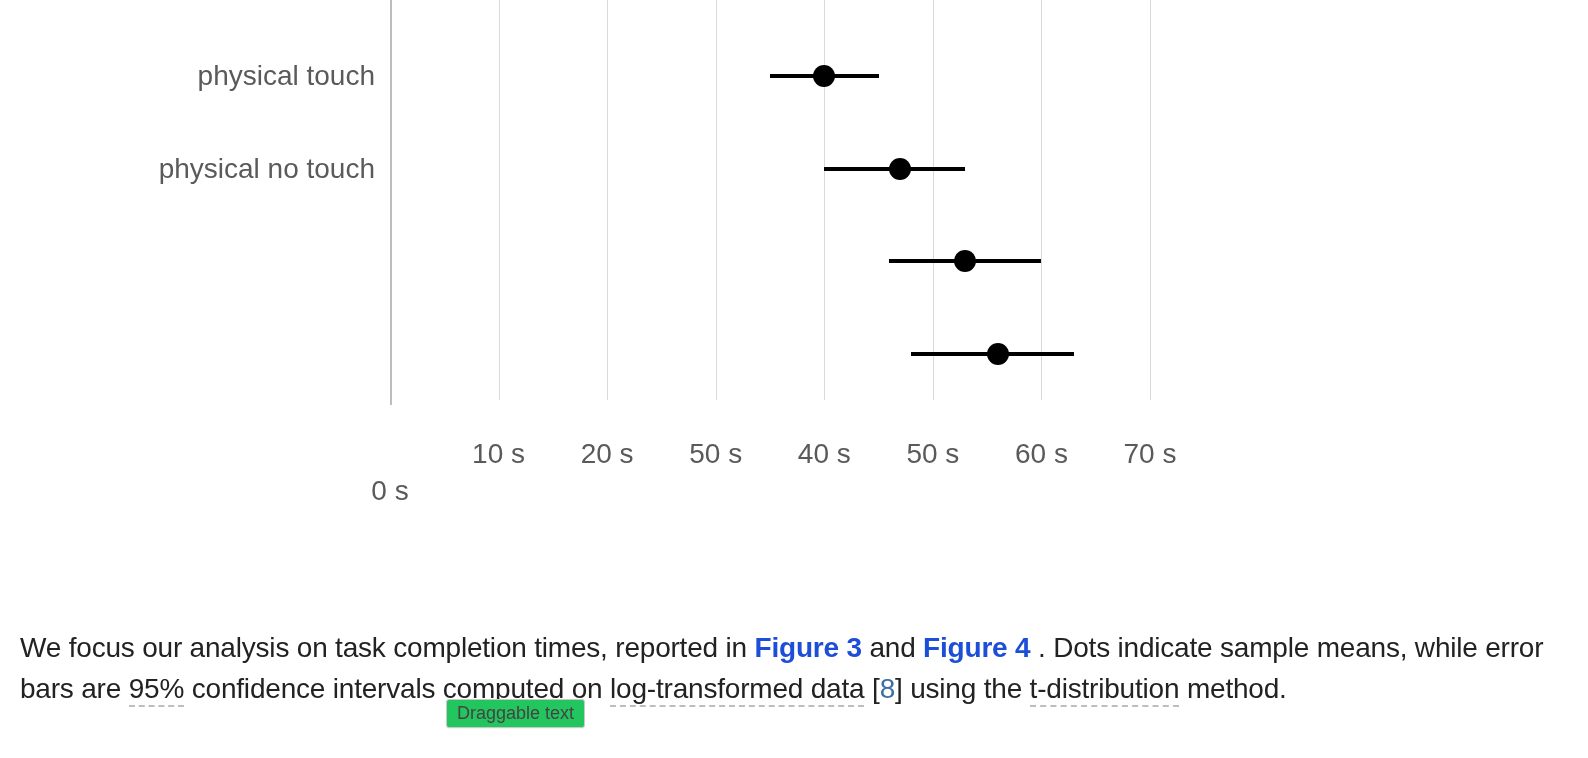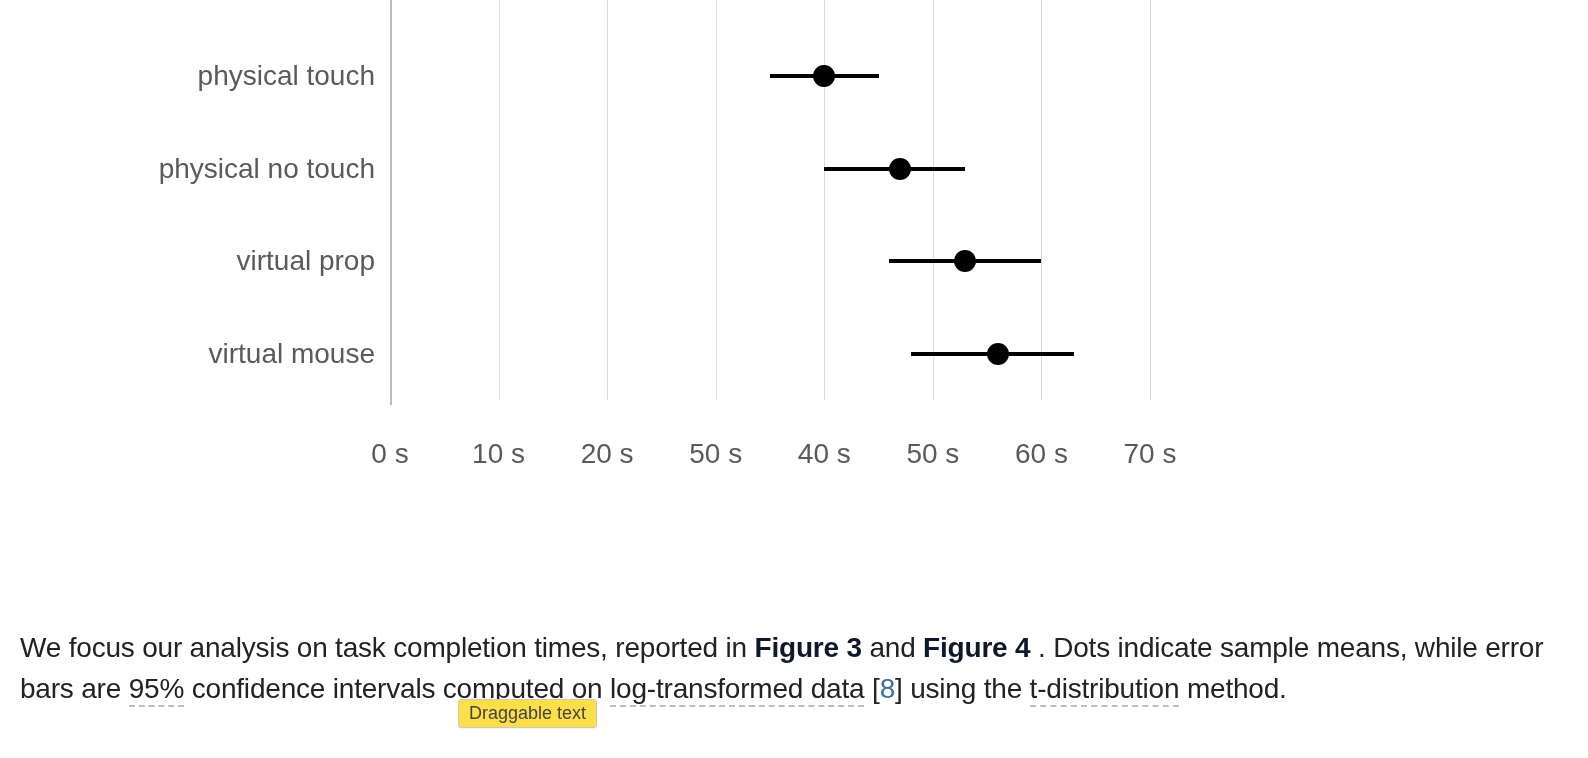--- a/index.html
+++ b/index.html
@@ -100,58 +100,58 @@
     position: absolute;
     left: 20px;
     right: 20px;
     top: 600px;
     font-size: 28px;
     line-height: 1.45;
     color: #222;
     letter-spacing: -0.2px;
   }
   .body-para a.fig-link {
-    color: #0f172a;
+    color: #1d4ed8;
     font-weight: 600;
     text-decoration: none;
   }
   .body-para .underdash {
     border-bottom: 2px dashed #bdbdbd;
     padding-bottom: 1px;
   }
   .body-para a.cite-link {
     color: #3e6ea3;
     text-decoration: none;
   }
 
   
   .drag-tag {
     position: absolute;
-    left: 458px;
+    left: 446px;
     top: 699px;
     font-size: 18px;
     color: #444;
-    background: #fde047;
+    background: #22c55e;
     border: 1px solid #c9c9c9;
     border-radius: 3px;
     padding: 3px 10px;
     box-shadow: 0 1px 1px rgba(0,0,0,0.05);
   }
 </style>
 </head>
 <body>
 
 <div class="page">
 
   <div class="chart-wrap">
 
     <div class="plot-area">
 
     <div class="gridline major" style="left: 0px;"></div>
-        <div class="tick-label" style="left: 0px;">0 s</div>
+        <div class="tick-label" style="left: 0px; margin-top: 37px;">0 s</div>
         <div class="gridline" style="left: 108.571px;"></div>
         <div class="tick-label" style="left: 108.571px;">10 s</div>
         <div class="gridline" style="left: 217.143px;"></div>
         <div class="tick-label" style="left: 217.143px;">20 s</div>
         <div class="gridline" style="left: 325.714px;"></div>
         <div class="tick-label" style="left: 325.714px;">50 s</div>
         <div class="gridline" style="left: 434.286px;"></div>
         <div class="tick-label" style="left: 434.286px;">40 s</div>
         <div class="gridline" style="left: 542.857px;"></div>
         <div class="tick-label" style="left: 542.857px;">50 s</div>
@@ -164,22 +164,20 @@
         <div class="whisker" style="left: 434.286px; width: 141.143px; top: 168.75px;"></div>
         <div class="mean-dot" style="left: 510.286px; top: 168.75px;"></div>
         <div class="whisker" style="left: 499.429px; width: 152px; top: 261.25px;"></div>
         <div class="mean-dot" style="left: 575.429px; top: 261.25px;"></div>
         <div class="whisker" style="left: 521.143px; width: 162.857px; top: 353.75px;"></div>
         <div class="mean-dot" style="left: 608px; top: 353.75px;"></div>
       </div>
 
   <div class="row-label" style="top: 168.75px;">physical no touch</div>
       <div class="row-label" style="top: 76.25px;">physical touch</div>
-      <div class="row-label" style="top: 261.25px;">virtual prop</div>
-      <div class="row-label" style="top: 353.75px;">virtual mouse</div>
     </div>
 
 
   <p class="body-para">
     <span>We focus our analysis on task completion times, reported in </span>
     <a href="#" class="fig-link">Figure 3</a>
     <span> and </span>
     <a href="#" class="fig-link">Figure 4</a>
     <span>. Dots indicate sample means, while error bars are </span>
     <span class="underdash">95%</span>

